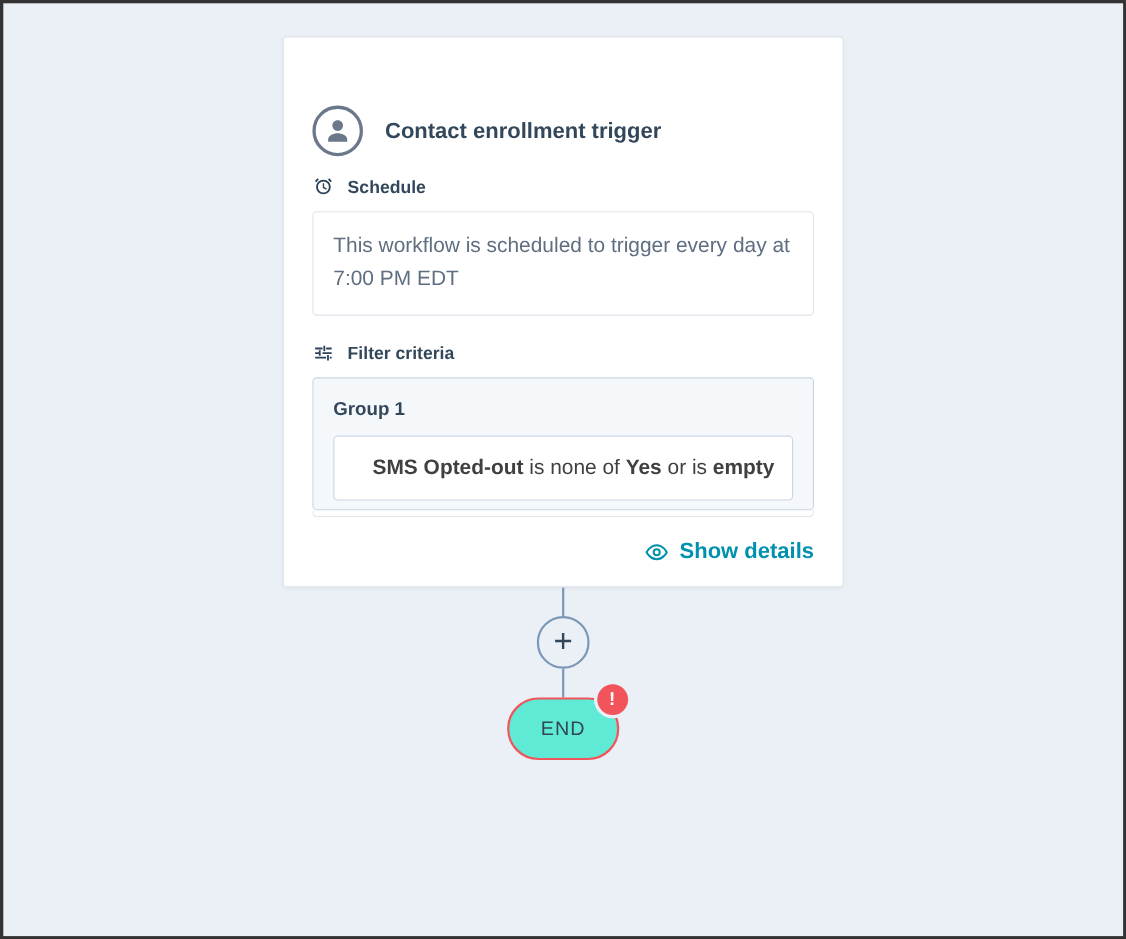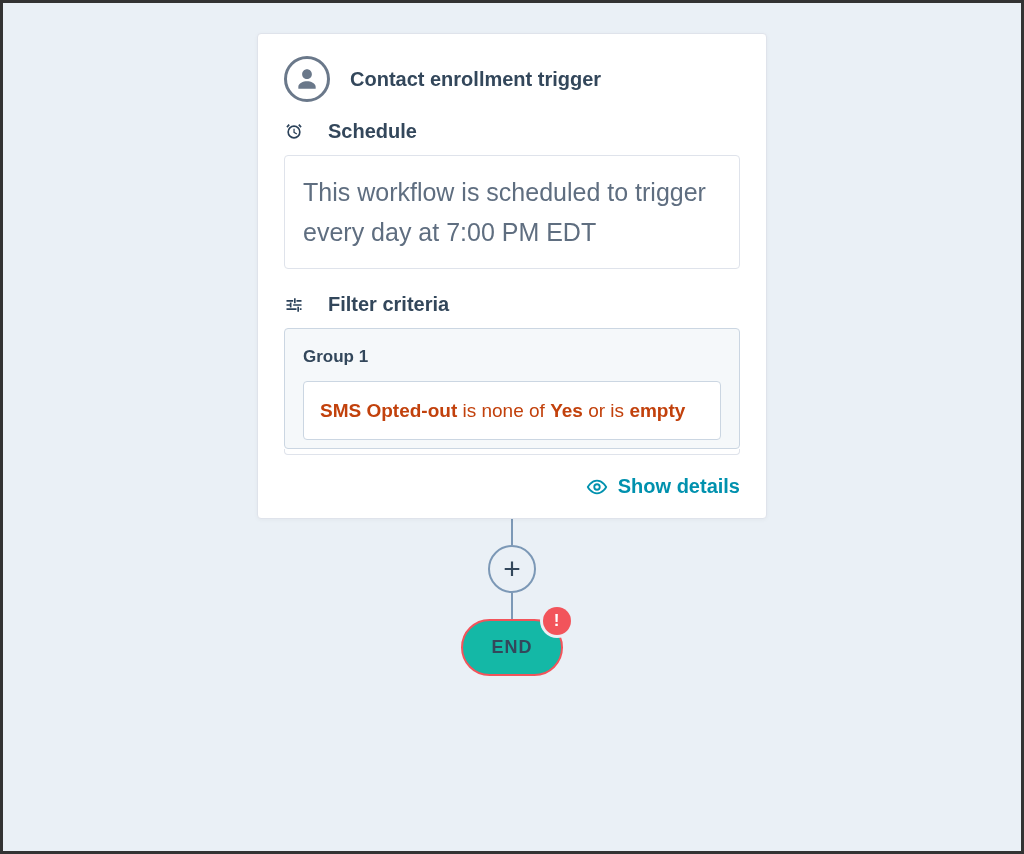--- a/index.html
+++ b/index.html
@@ -6,56 +6,57 @@
     body { width: 1024px; height: 854px; background: #eaf0f6; border: 3px solid #333; overflow: hidden; }
     .canvas { width: 100%; height: 100%; position: relative; display: flex; flex-direction: column; align-items: center; padding-top: 30px; }
     .card {
       width: 510px;
       background: #fff;
       border: 1px solid #dfe3eb;
       border-radius: 4px;
       box-shadow: 0 1px 4px rgba(0,0,0,0.04);
       position: relative;
     }
-    .card-header { display: flex; align-items: center; padding: 22px 39px 18px 26px; }
+    .card-header { display: flex; align-items: center; padding: 22px 39px 18px 26px; margin-top: 40px; }
     .contact-icon {
       width: 46px; height: 46px;
       border: 3px solid #6a788a;
       border-radius: 50%;
       display: flex; align-items: center; justify-content: center;
       margin-right: 20px; flex-shrink: 0;
     }
     .contact-icon svg { width: 26px; height: 26px; fill: #6a788a; }
     .card-title { font-size: 20px; font-weight: 700; color: #33475b; }
     .section { padding: 0 26px 24px 26px; }
-    .section-label { display: flex; align-items: center; font-size: 20px; font-weight: 700; color: #33475b; margin-bottom: 12px; gap: 12px; }
+    .section-label { display: flex; align-items: flex-end; font-size: 16px; font-weight: 700; color: #33475b; margin-bottom: 12px; }
     .section-label .sec-icon { width: 20px; height: 20px; margin-right: 12px; color: #2b4159; flex-shrink: 0; }
     .schedule-box {
       border: 1px solid #dfe3eb;
       border-radius: 4px;
       padding: 16px 18px;
-      font-size: 25px;
+      font-size: 19px;
       color: #5f6e80;
       line-height: 1.6;
     }
     .group-box {
       border: 1px solid #cbd6e2;
       border-radius: 4px;
       background: #f5f8fa;
       padding: 18px 18px 8px 18px;
     }
     .group-title { font-size: 17px; font-weight: 700; color: #33475b; margin-bottom: 14px; }
     .criteria-box {
       border: 1px solid #cbd6e2;
       border-radius: 4px;
       background: #fff;
       padding: 14px 16px;
       font-size: 19px;
       line-height: 1.55;
-      color: #c2410c;
+      color: #404040;
+      text-align: right;
     }
     .criteria-box .criteria-text b { font-weight: 700; }
     .fade-cut {
       height: 6px;
       margin: 0 26px 6px 26px;
       border: 1px solid #dfe3eb;
       border-top: none;
       border-radius: 0 0 4px 4px;
       background: #fff;
     }
@@ -80,24 +81,24 @@
       display: flex; align-items: center; justify-content: center;
       font-size: 30px; color: #33475b;
       font-weight: 300;
       cursor: pointer;
       line-height: 1;
     }
     .end-wrap { position: relative; }
     .end-pill {
       padding: 16px 28px;
       border: 2px solid #f2545b;
-      background: #14b8a6;
+      background: #5eead4;
       border-radius: 999px;
       font-size: 18px;
-      font-weight: 700;
+      font-weight: 400;
       color: #33475b;
       letter-spacing: 1px;
       cursor: pointer;
     }
     .alert-badge {
       position: absolute;
       top: -12px; right: -8px;
       width: 28px; height: 28px;
       border-radius: 50%;
       background: #f2545b;

